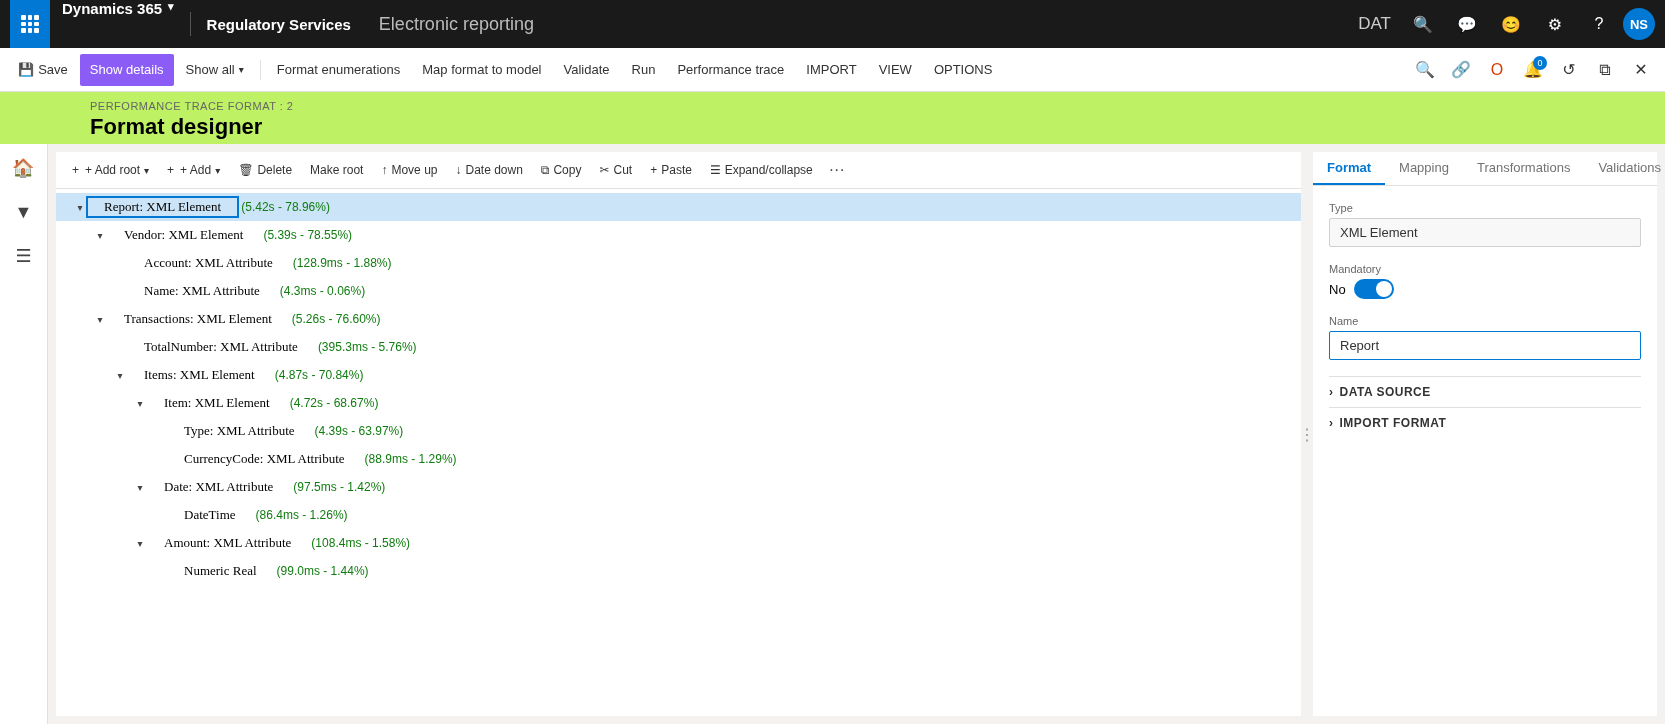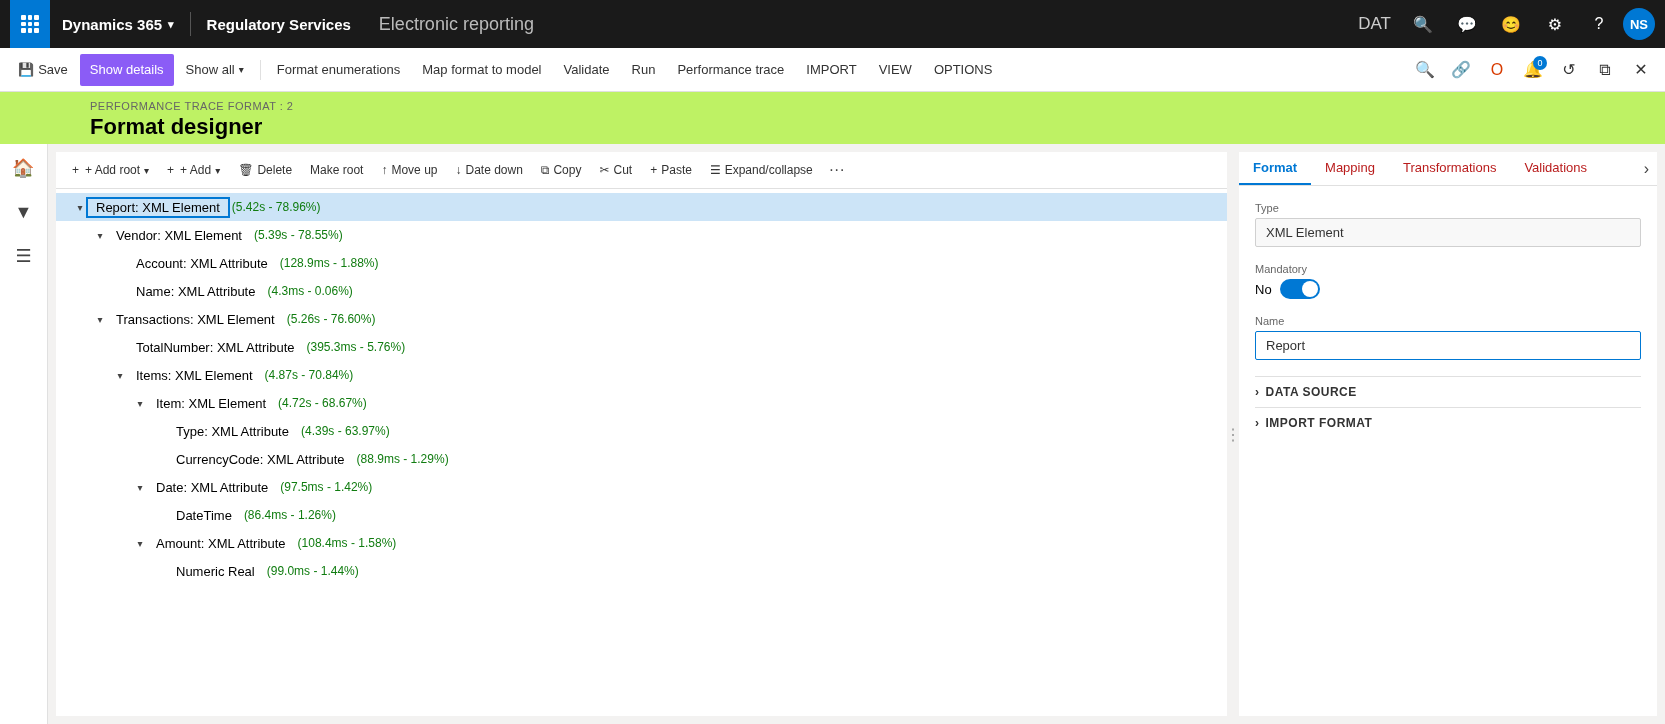--- a/index.html
+++ b/index.html
@@ -10,21 +10,21 @@
       display: flex; align-items: center; height: 48px;
       background: #1a1a1a; color: #fff; padding: 0 10px; gap: 0;
     }
     .top-nav-waffle {
       width: 40px; height: 48px; display: flex; align-items: center; justify-content: center;
       background: #0078d4; cursor: pointer; flex-shrink: 0;
     }
     .waffle-icon { display: grid; grid-template-columns: 1fr 1fr 1fr; gap: 2px; width: 18px; height: 18px; }
     .waffle-dot { background: #fff; border-radius: 1px; }
     .top-nav-brand {
-      display: flex; align-items: center; padding: 0 12px; height: 100%;
+      display: flex; padding: 0 12px; height: 100%;
       font-size: 15px; font-weight: 600; color: #fff; gap: 6px; cursor: pointer;
     }
     .brand-separator { width: 1px; height: 24px; background: #555; margin: 0 4px; }
     .top-nav-module { font-size: 15px; font-weight: 700; color: #fff; padding: 0 12px; }
     .top-nav-app { font-size: 13px; color: #ccc; padding: 0 10px; }
     .top-nav-right {
       margin-left: auto; display: flex; align-items: center; gap: 4px;
     }
     .top-nav-icon {
       width: 40px; height: 48px; display: flex; align-items: center; justify-content: center;
@@ -93,34 +93,34 @@
       display: flex; align-items: center; padding: 3px 8px; font-size: 13px; cursor: pointer;
       white-space: nowrap; min-height: 28px;
     }
     .tree-row.selected { background: #cce4f7; }
     .tree-row.selected .tree-label { outline: 2px solid #0078d4; }
     .tree-indent { display: inline-block; flex-shrink: 0; }
     .tree-toggle {
       width: 16px; height: 16px; display: inline-flex; align-items: center; justify-content: center;
       font-size: 10px; color: #444; flex-shrink: 0; cursor: pointer;
     }
-    .tree-label { padding: 1px 8px; }
+    .tree-label { padding: 1px 16px; font-family: Liberation Serif, serif; }
     .perf-badge { color: #107c10; font-size: 12px; margin-left: 4px; }
 
     
     .right-panel {
-      width: 418px; background: #f3f2f1; margin: 8px 8px 8px 0; flex-shrink: 0; display: flex; flex-direction: column;
+      width: 344px; background: #f3f2f1; margin: 8px 8px 8px 0; flex-shrink: 0; display: flex; flex-direction: column;
     }
     .right-tabs {
       display: flex; border-bottom: 1px solid #e0e0e0; background: #fff;
       align-items: center;
     }
     .right-tab {
       padding: 8px 14px; font-size: 13px; cursor: pointer; border-bottom: 2px solid transparent;
-      color: #b91c1c; white-space: nowrap;
+      color: #737373; white-space: nowrap;
     }
     .right-tab.active { border-bottom-color: #0078d4; color: #0078d4; font-weight: 600; }
     .right-tab-nav {
       margin-left: auto; padding: 0 8px; font-size: 16px; cursor: pointer; color: #444;
     }
     .right-content {
       flex: 1; background: #fff; padding: 16px; overflow-y: auto;
     }
     .field-group { margin-bottom: 16px; }
     .field-label { font-size: 11px; color: #666; margin-bottom: 4px; }

